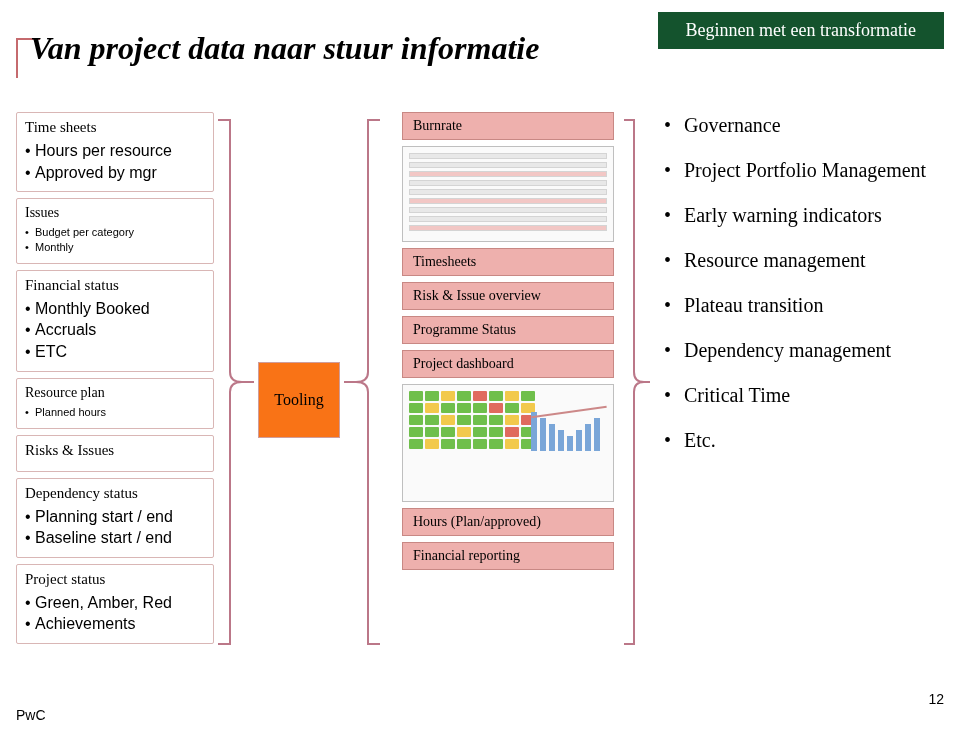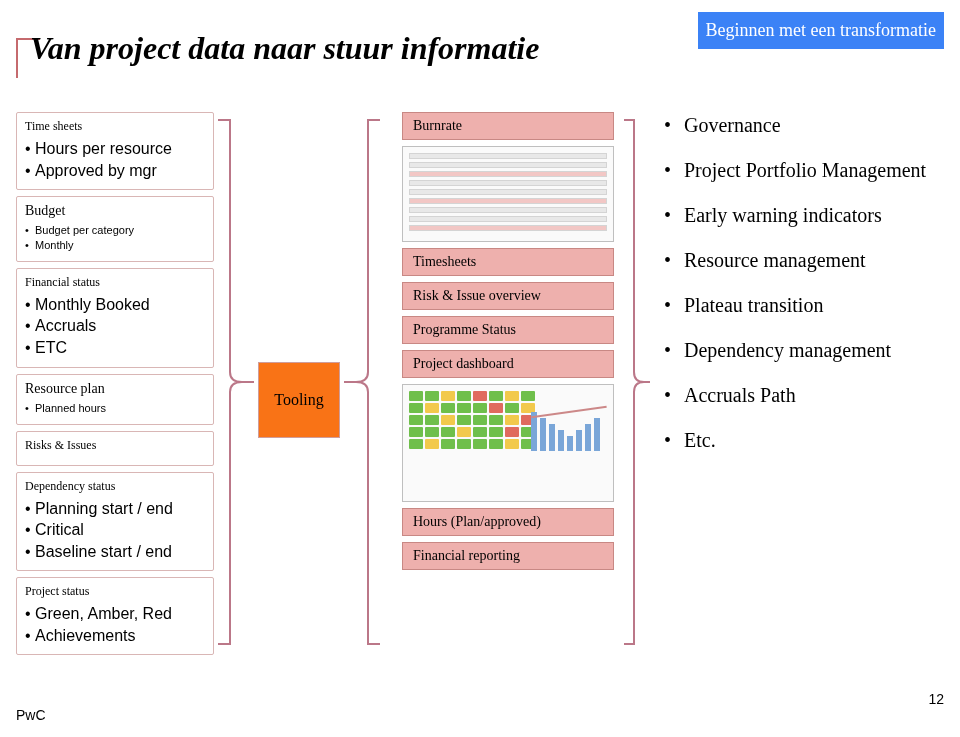--- a/index.html
+++ b/index.html
@@ -1,42 +1,42 @@
 <!DOCTYPE html>
 <html><head>
 <meta charset="utf-8">
 <style>
   * { box-sizing: border-box; margin: 0; padding: 0; }
   html, body { width: 960px; height: 737px; font-family: Georgia, 'Times New Roman', serif; background: #fff; color: #000; }
   .page { position: relative; width: 960px; height: 737px; }
   .corner-tag {
     position: absolute; top: 12px; right: 16px;
-    background: #3b82f6; color: #fff; font-size: 18px;
-    padding: 8px 8px; font-family: Georgia, serif;
+    background: #14532d; color: #fff; font-size: 18px;
+    padding: 8px 28px; font-family: Georgia, serif;
   }
   .title-wrap {
     position: absolute; left: 16px; top: 38px;
     border-left: 2px solid #c56a6e;
     border-top: 2px solid #c56a6e;
     padding: 6px 0 0 8px;
     width: 24px; height: 40px;
   }
   .title {
     position: absolute; left: 30px; top: 30px;
     font-size: 32px; font-style: italic; font-weight: bold;
     font-family: Georgia, serif;
   }
   .content { position: absolute; left: 16px; top: 112px; right: 16px; bottom: 50px; display: flex; }
   
   .col-inputs { width: 198px; display: flex; flex-direction: column; gap: 6px; }
   .card {
     border: 1px solid #d9b6b5; background: #fff; border-radius: 2px;
     padding: 6px 8px 8px 8px; font-family: Arial, Helvetica, sans-serif;
   }
-  .card h3 { font-size: 12px; font-weight: normal; margin-bottom: 4px; font-family: Georgia, serif; }
+  .card h3 { font-size: 15px; font-weight: normal; margin-bottom: 4px; font-family: Georgia, serif; }
   .card ul { list-style: none; }
   .card li { font-size: 16px; line-height: 1.35; padding-left: 10px; position: relative; }
   .card li::before { content: "•"; position: absolute; left: 0; top: 0; }
   .card.small h3 { font-size: 14px; }
   .card.small li { font-size: 11px; }
   
   .bracket { width: 40px; position: relative; }
   .bracket svg { position: absolute; left: 0; top: 0; }
   
   .tooling-col { width: 90px; display:flex; align-items:center; justify-content:center; }
@@ -87,21 +87,21 @@
 
     <div class="col-inputs" id="col-inputs">
         <div class="card">
           <h3>Time sheets</h3>
           <ul>
             <li>Hours per resource</li>
             <li>Approved by mgr</li>
           </ul>
         </div>
         <div class="card small">
-          <h3>Budget</h3>
+          <h3>Issues</h3>
           <ul>
             <li>Budget per category</li>
             <li>Monthly</li>
           </ul>
         </div>
         <div class="card">
           <h3>Financial status</h3>
           <ul>
             <li>Monthly Booked</li>
             <li>Accruals</li>
@@ -114,21 +114,20 @@
             <li>Planned hours</li>
           </ul>
         </div>
         <div class="card">
           <h3>Risks &amp; Issues</h3>
         </div>
         <div class="card">
           <h3>Dependency status</h3>
           <ul>
             <li>Planning start / end</li>
-            <li>Critical</li>
             <li>Baseline start / end</li>
           </ul>
         </div>
         <div class="card">
           <h3>Project status</h3>
           <ul>
             <li>Green, Amber, Red</li>
             <li>Achievements</li>
           </ul>
         </div>
@@ -238,21 +237,21 @@
     </div>
 
     <div class="right-col">
       <ul id="outputs-list">
           <li>Governance</li>
           <li>Project Portfolio Management</li>
           <li>Early warning indicators</li>
           <li>Resource management</li>
           <li>Plateau transition</li>
           <li>Dependency management</li>
-          <li>Accruals Path</li>
+          <li>Critical Time</li>
           <li>Etc.</li>
         </ul>
     </div>
   </div>
 
   <div class="footer-left">PwC</div>
   <div class="footer-right">12</div>
 </div>
 
 </body></html>

